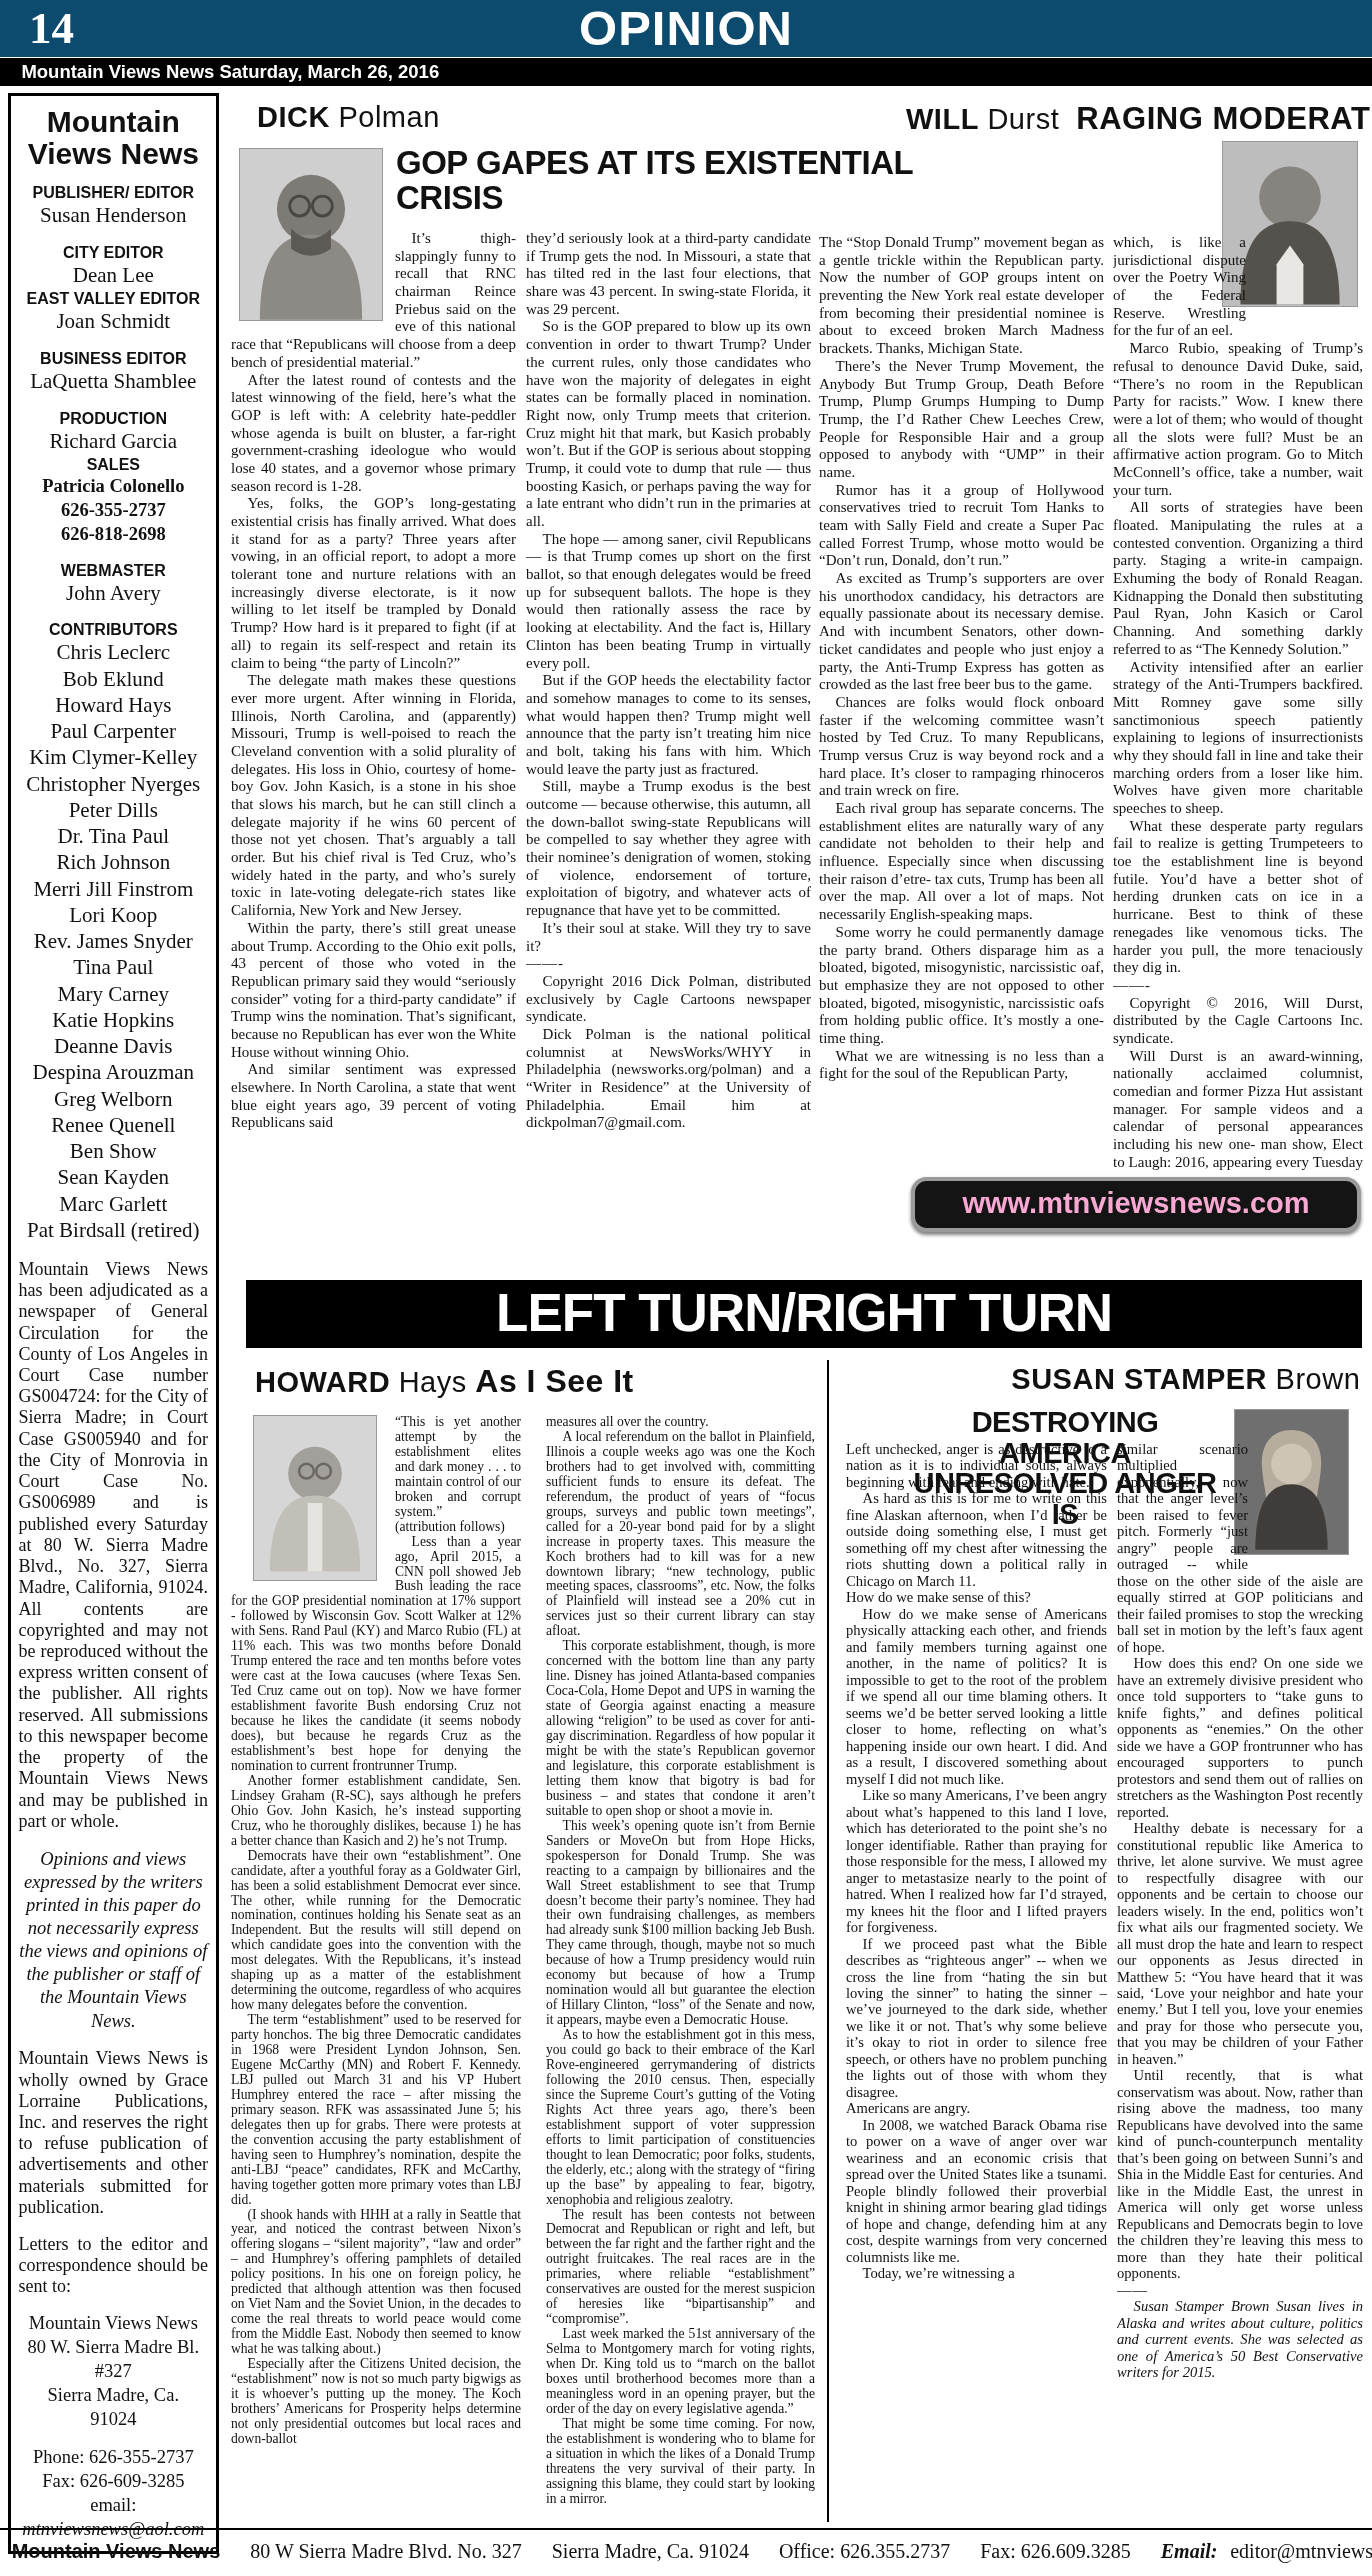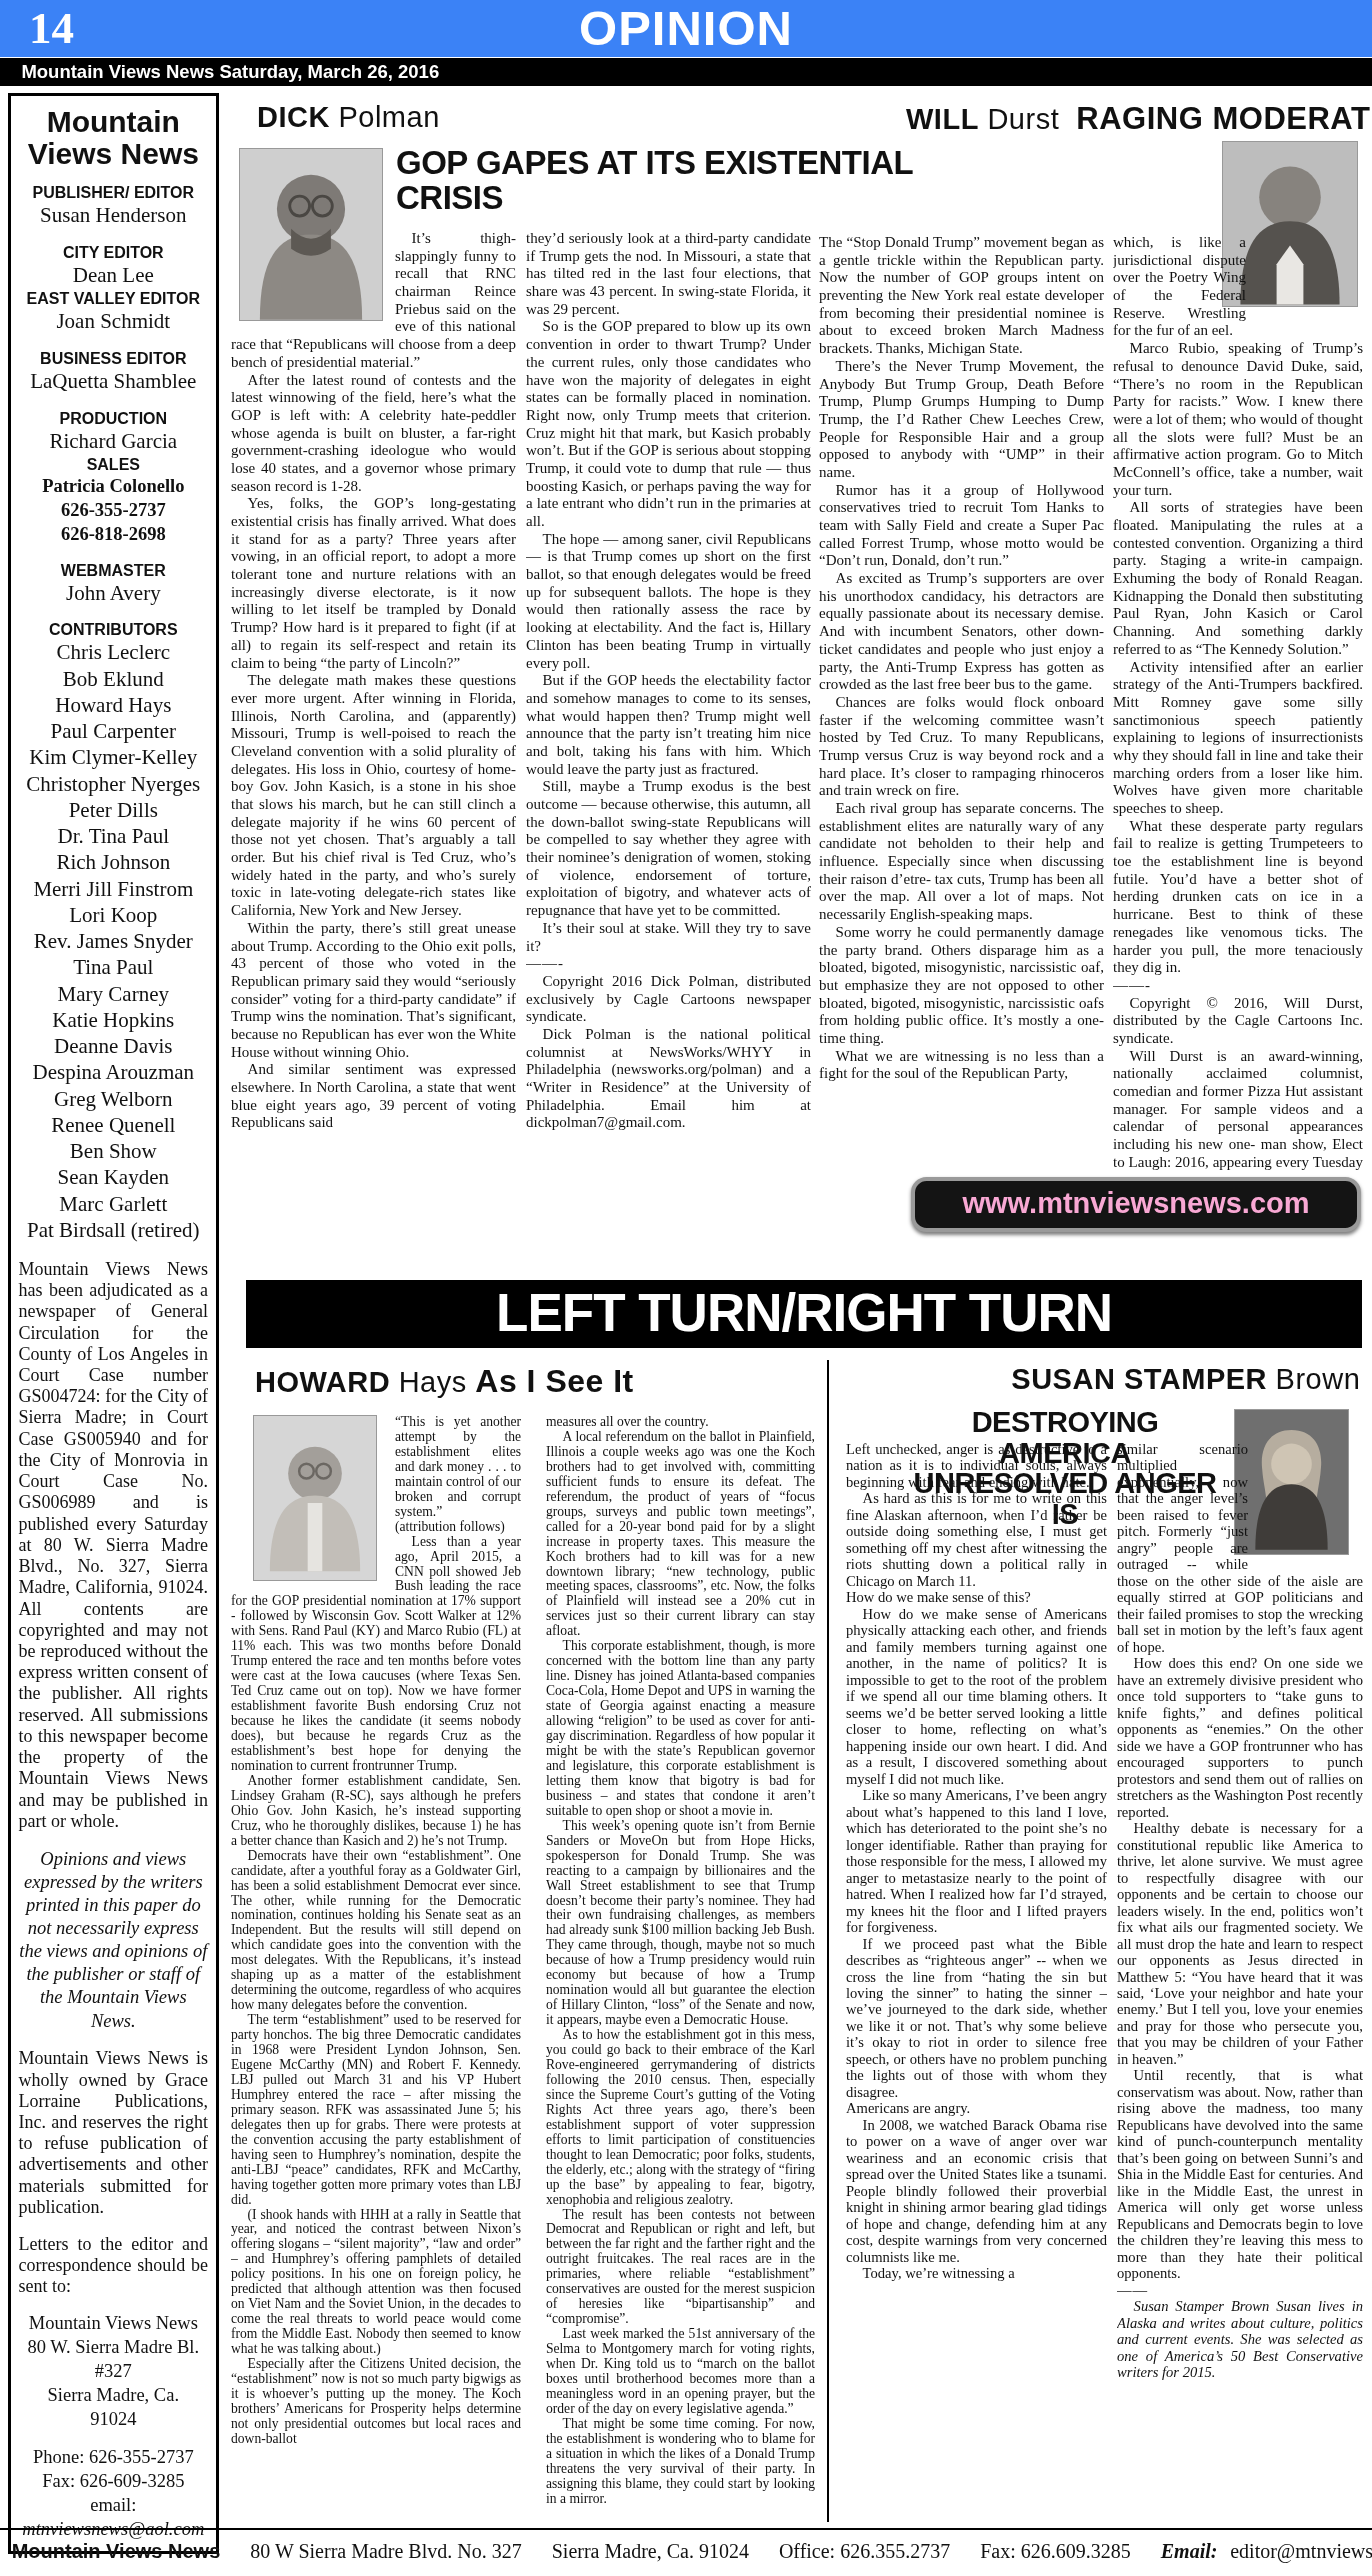--- a/index.html
+++ b/index.html
@@ -1,21 +1,21 @@
 <!DOCTYPE html>
 <html><head>
 <meta charset="utf-8">
 <style>
   * { margin:0; padding:0; box-sizing:border-box; }
   html,body { background:#e8e8e8; }
   .page { position:relative; width:1372px; height:2576px; background:#fff;
           font-family:"Liberation Serif", serif; color:#111; overflow:hidden; margin:0 auto; }
 
   
-  .topbar { position:absolute; left:0; top:0; width:1372px; height:57px; background:#3b82f6; color:#fff; }
+  .topbar { position:absolute; left:0; top:0; width:1372px; height:57px; background:#0c4a6e; color:#fff; }
   .pagenum { position:absolute; left:29px; top:1.9px; font-family:"Liberation Serif",serif;
              font-weight:700; font-size:45px; }
   .section-title { position:absolute; left:0; right:0; top:0; text-align:center;
              font-family:"Liberation Sans",sans-serif; font-weight:700; font-size:49px;
              letter-spacing:1px; }
   .datebar { position:absolute; left:0; top:58px; width:1372px; height:28px; background:#000;
              color:#fff; font-family:"Liberation Sans",sans-serif; font-weight:700;
              font-size:18.5px; line-height:28px; padding-left:21.4px; }
 
   

